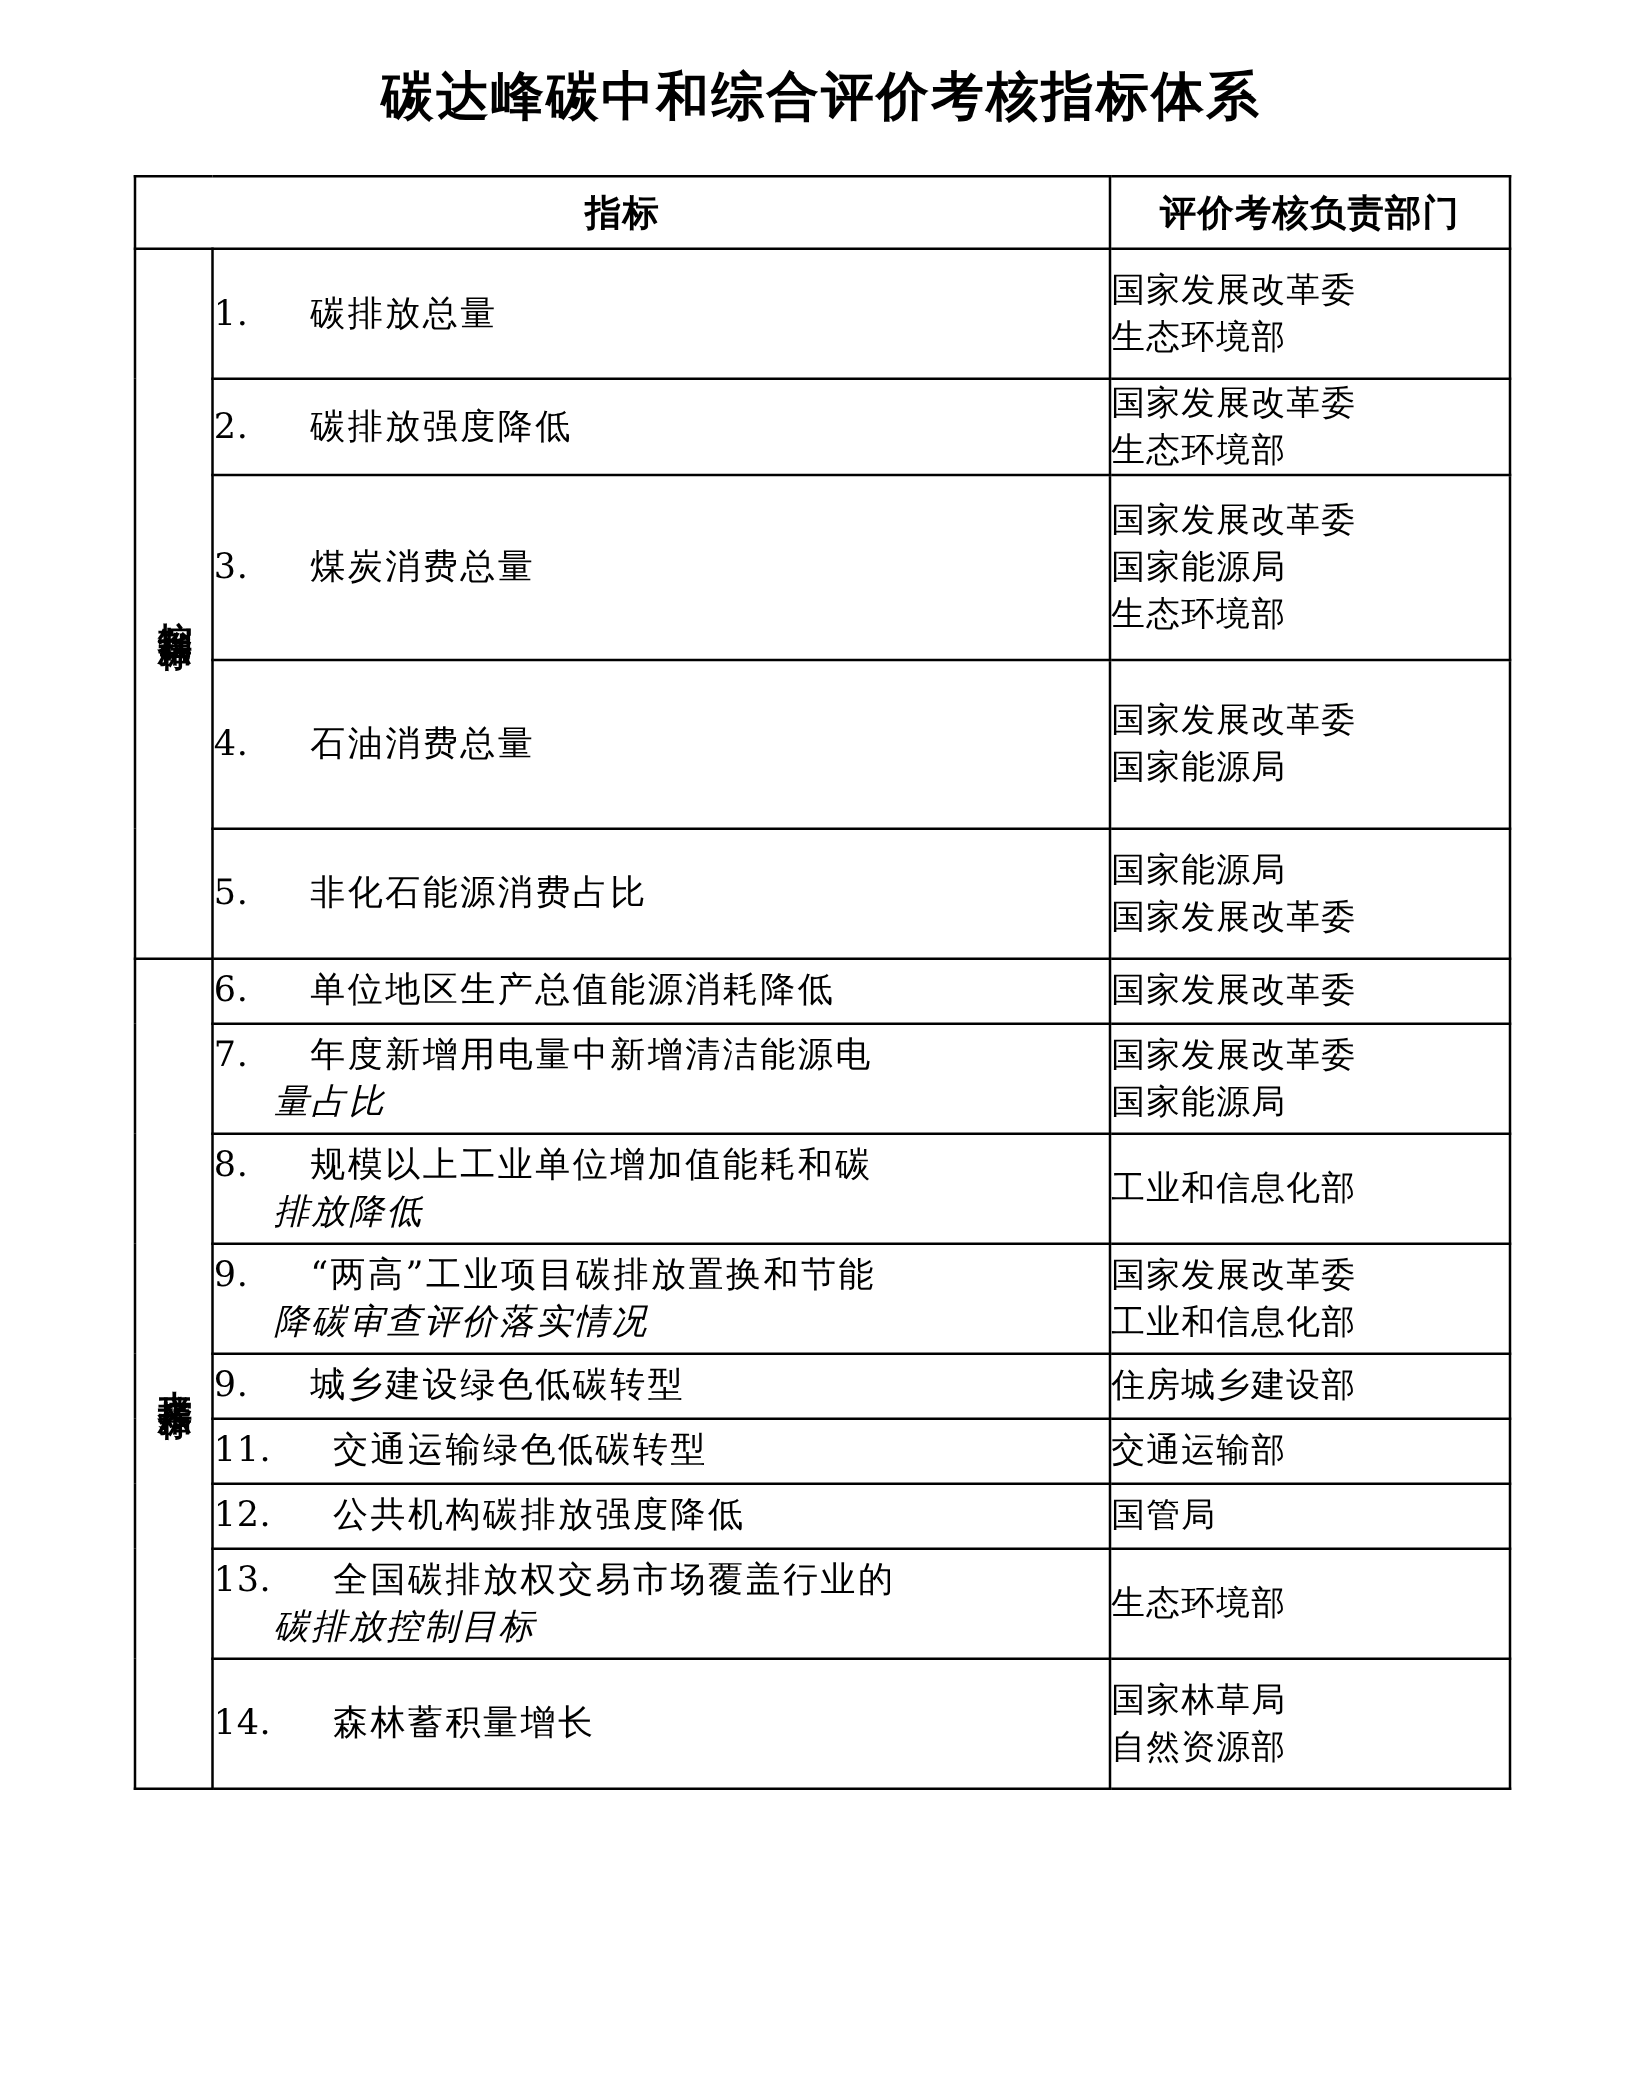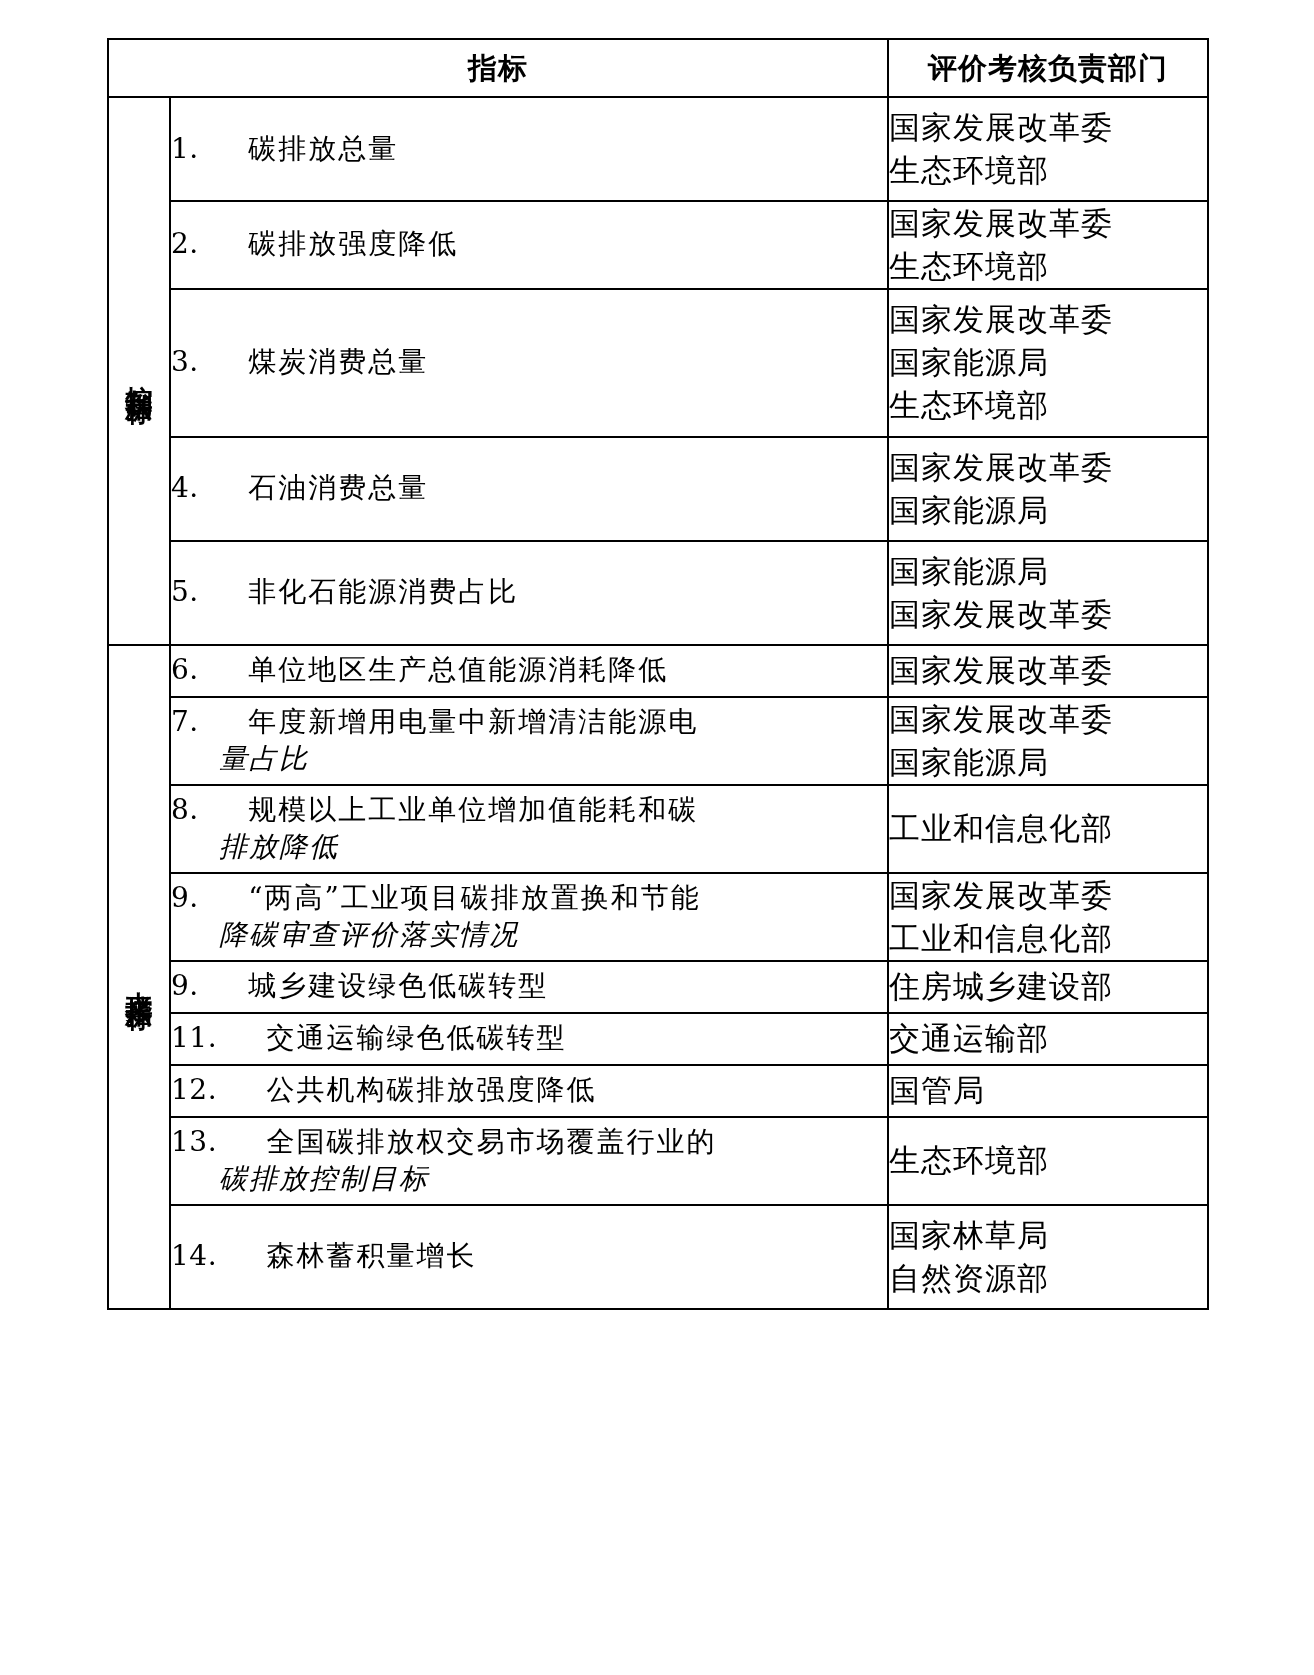--- a/index.html
+++ b/index.html
@@ -86,40 +86,41 @@
     letter-spacing: 2px;
     margin-left: 40px;
   }
   .ind-cell .hang {
     display: block;
     padding-left: 48px;
     letter-spacing: 2px;
     font-style: italic;
   }
   .dep-cell {
-    font-size: 31px;
+    font-size: 27px;
     line-height: 1.38;
     padding: 10px 6px 10px 16px;
     letter-spacing: 1px;
   }
   .dep-cell div { white-space: nowrap; }
   .r-tall1 { height: 104px; }
   .r-tall2 { height: 72px; }
   .r-tall3 { height: 148px; }
-  .r-tall4 { height: 104px; }
+  .r-tall4 { height: 135px; }
   .r-tall5 { height: 104px; padding-left: 40px; }
   .r-s { height: 52px; }
   .r-m { height: 88px; }
   .r-l { height: 104px; }
 </style>
 </head>
 <body>
 
 <div class="page">
 
+  <h1 class="doc-title">碳达峰碳中和综合评价考核指标体系</h1>
 
   <div class="table-wrap">
     <table class="matrix">
       <colgroup>
         <col class="col-cat">
         <col class="col-ind">
         <col class="col-dep">
       </colgroup>
       <tbody>
         <tr>

